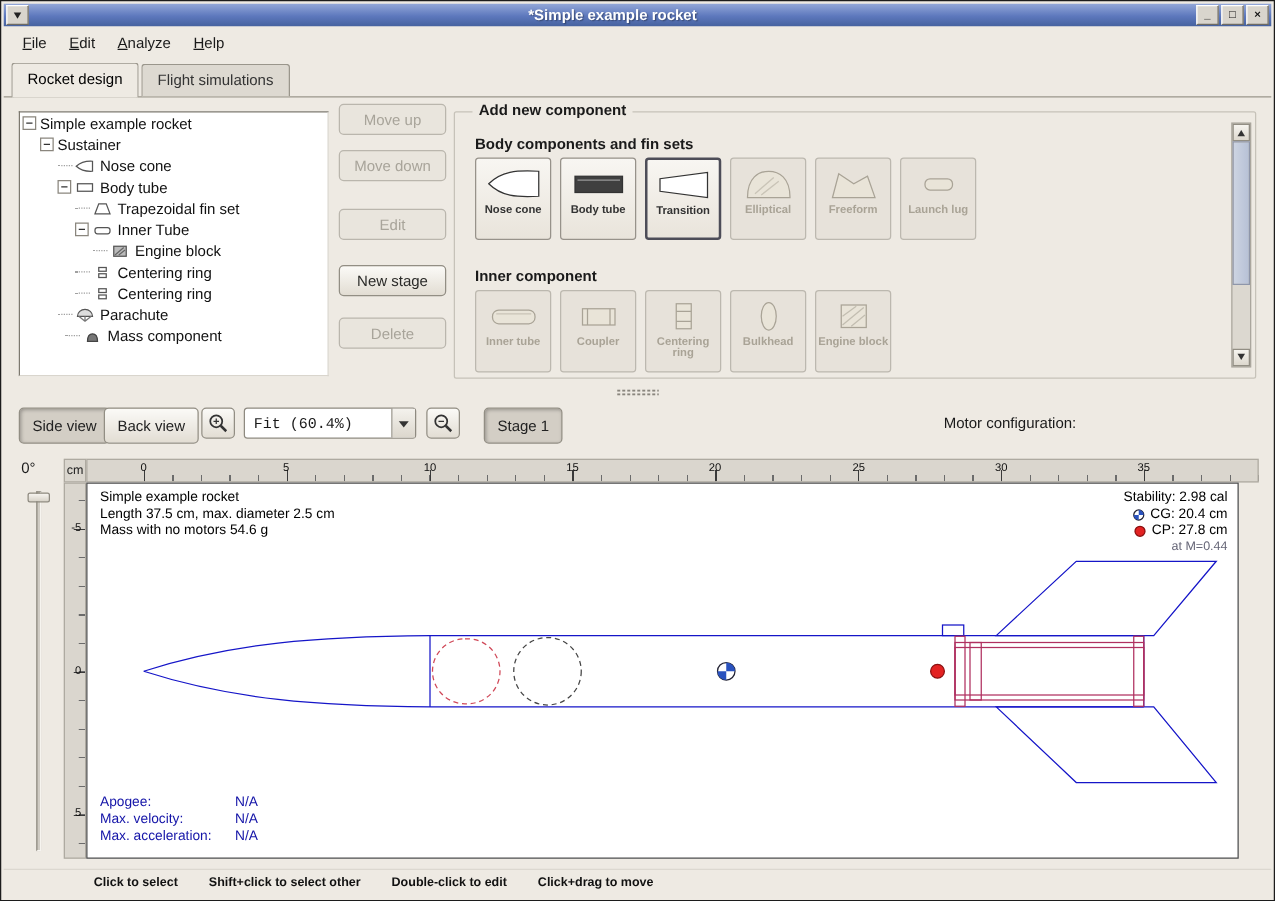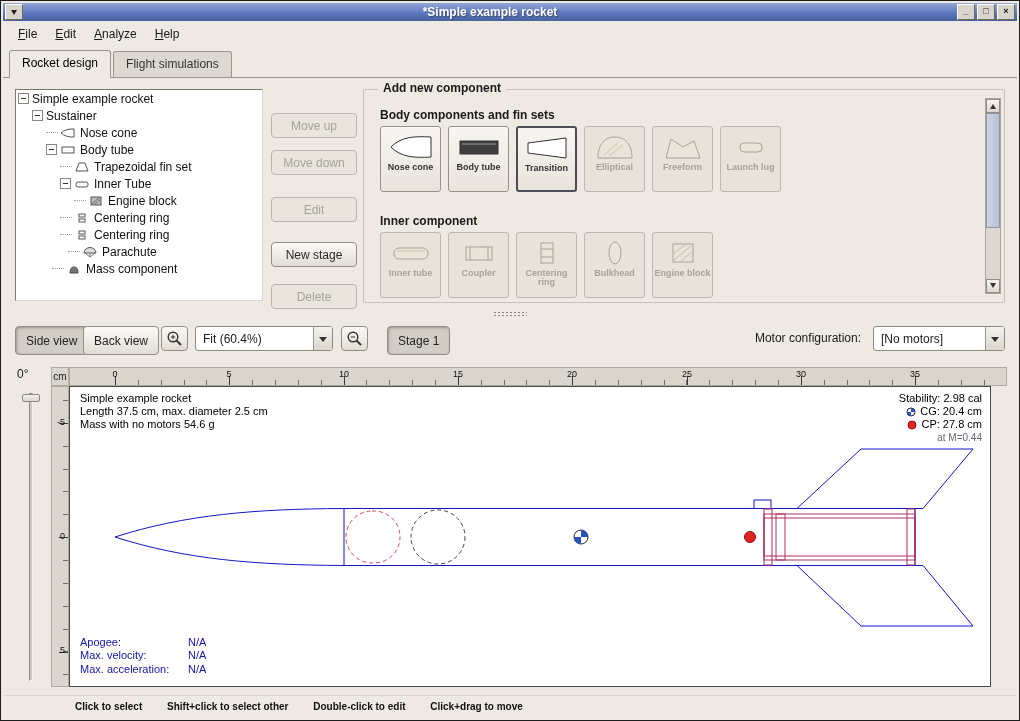--- a/index.html
+++ b/index.html
@@ -35,21 +35,21 @@
   .treepanel{position:absolute;left:12px;top:12px;width:246px;height:210px;background:#fff;
     border:1px solid;border-color:#7d796f #d9d5cd #d9d5cd #7d796f;overflow:hidden;font-size:12px;}
   .trow{display:flex;align-items:center;height:17px;white-space:nowrap;}
   .expander{width:11px;height:11px;box-sizing:border-box;border:1px solid #8a867e;background:#fff;
     position:relative;margin-right:3px;flex:0 0 auto;}
   .expander::before{content:"";position:absolute;left:2px;right:2px;top:4px;height:1px;background:#333;}
   .tspacer{width:12px;border-top:1px dotted #a0a0a0;margin-right:2px;flex:0 0 auto;}
   .ti{margin-right:4px;flex:0 0 auto;}
   .tlabel{color:#111;}
 
-  .actions{position:absolute;left:268px;top:36px;display:flex;flex-direction:column;width:86px;}
+  .actions{position:absolute;left:268px;top:6px;display:flex;flex-direction:column;width:86px;}
   .abtn{width:86px;height:25px;font-size:12px;text-align:center;border-radius:4px;
     background:linear-gradient(#fbfaf7,#e2ddd3);border:1px solid #928e84;color:#2a2a28;
     font-family:"Liberation Sans",sans-serif;}
   .abtn.disabled{color:#a8a49a;background:#e9e5dd;border-color:#bab6ad;}
 
   .group{position:absolute;left:360px;top:12px;right:12px;bottom:6px;border:1px solid #c6c2b9;border-radius:2px;}
   .gtitle{position:absolute;top:-9px;left:14px;background:#eeeae3;padding:0 5px;font-size:12px;font-weight:bold;}
   .sectlabel{position:absolute;left:16px;font-size:12px;font-weight:bold;}
   .crow{position:absolute;left:16px;display:flex;gap:7px;}
   .cbtn{width:61px;height:66px;box-sizing:border-box;border:1px solid #97928a;border-radius:3px;
@@ -78,21 +78,21 @@
   
   .vtoolbar{position:absolute;left:2px;top:318px;right:2px;height:40px;}
   .btn{position:absolute;top:7px;height:29px;font-size:12px;border-radius:4px;box-sizing:border-box;
     background:linear-gradient(#fbfaf7,#e2ddd3);border:1px solid #928e84;color:#222;padding:0 10px;
     font-family:"Liberation Sans",sans-serif;}
   .btn.pressed{background:#d3cec5;box-shadow:inset 1px 1px 3px rgba(0,0,0,.28);}
   .zbtn{position:absolute;top:7px;width:27px;height:25px;border-radius:4px;box-sizing:border-box;
     background:linear-gradient(#fbfaf7,#e2ddd3);border:1px solid #928e84;display:flex;align-items:center;justify-content:center;}
   .combo{position:absolute;top:7px;height:25px;box-sizing:border-box;display:flex;align-items:stretch;
     background:#fff;border:1px solid #8e8a80;border-radius:3px;}
-  .combo .val{flex:1;font-size:12px;display:flex;align-items:center;padding-left:7px;white-space:nowrap;overflow:hidden;}
+  .combo .val{flex:1;font-size:12px;display:flex;align-items:center;padding-left:7px;white-space:nowrap;overflow:hidden;font-family:Liberation Mono, monospace;}
   .combo .arrow-btn{width:18px;border-left:1px solid #9a968c;background:linear-gradient(#f4f2ed,#dcd7cd);
     display:flex;align-items:center;justify-content:center;}
   .arr-dn{width:0;height:0;border:4px solid transparent;border-top:5px solid #333;margin-top:5px;}
   .mlabel{position:absolute;top:12px;font-size:12px;}
 
   
   .canvasregion{position:absolute;left:2px;top:358px;right:2px;height:332px;}
   .rot-val{position:absolute;left:14px;top:8px;font-size:12px;}
   .rot-track{position:absolute;left:26px;top:34px;width:4px;height:288px;background:#cfcbc3;
     border:1px solid;border-color:#8d897f #f6f4ef #f6f4ef #8d897f;box-sizing:border-box;}
@@ -212,21 +212,21 @@
         <span class="tlabel">Centering ring</span>
       </div>
       <div class="trow" style="padding-left:44px">
         <span class="tspacer"></span>
         <svg class="ti" width="16" height="12" viewBox="0 0 16 12">
             <rect x="5" y="2" width="6" height="3" fill="#fff" stroke="#555"></rect>
             <rect x="5" y="7" width="6" height="3" fill="#fff" stroke="#555"></rect>
           </svg>
         <span class="tlabel">Centering ring</span>
       </div>
-      <div class="trow" style="padding-left:52px">
+      <div class="trow" style="padding-left:30px">
         <span class="tspacer"></span>
         <svg class="ti" width="16" height="12" viewBox="0 0 16 12">
             <path d="M2,7 A6,5.5 0 0 1 14,7 Z" fill="#ddd" stroke="#555"></path>
             <path d="M3,7 L8,11 M13,7 L8,11 M8,7 L8,11" fill="none" stroke="#777"></path>
           </svg>
         <span class="tlabel">Parachute</span>
       </div>
       <div class="trow" style="padding-left:36px">
         <span class="tspacer"></span>
         <svg class="ti" width="16" height="12" viewBox="0 0 16 12">
@@ -364,26 +364,20 @@
     </div>
     <div class="zbtn" style="left:338px">
       <svg width="18" height="18" viewBox="0 0 18 18">
           <circle cx="7" cy="7" r="4.8" fill="none" stroke="#333" stroke-width="1.4"></circle>
           <line x1="10.6" y1="10.6" x2="15" y2="15" stroke="#333" stroke-width="2"></line>
           <line x1="4.8" y1="7" x2="9.2" y2="7" stroke="#333"></line>
         </svg>
     </div>
     <button class="btn pressed" style="left:384px">Stage 1</button>
     <span class="mlabel" style="right:156px">Motor configuration:</span>
-    <div class="combo" style="right:12px;width:132px">
-      <span class="val">[No motors]</span>
-      <span class="arrow-btn">
-          <span class="arr-dn"></span>
-        </span>
-    </div>
   </div>
 
   <div class="canvasregion">
     <span class="rot-val">0°</span>
     <div class="rot-track">
       <div class="rot-handle"></div>
     </div>
 
     <div class="corner">cm</div>
 

